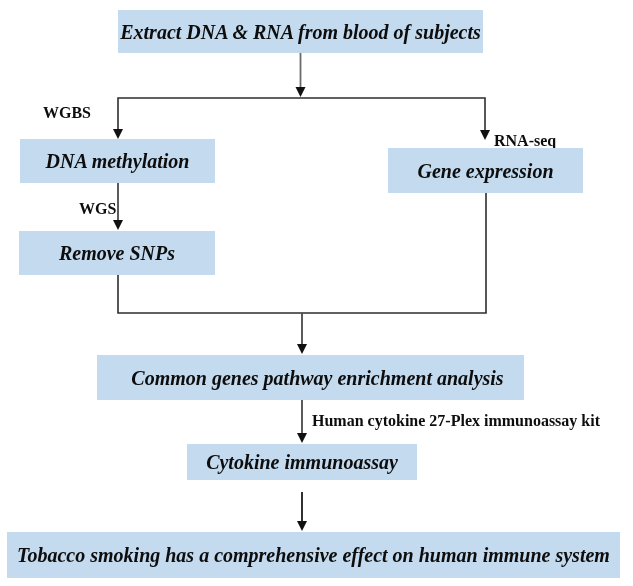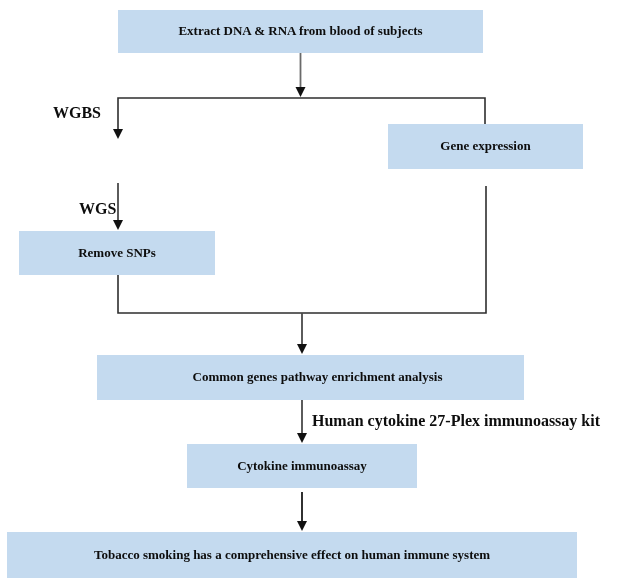--- a/index.html
+++ b/index.html
@@ -9,36 +9,37 @@
     background:#ffffff;
     font-family:"Liberation Serif","DejaVu Serif",serif;
     overflow:hidden;
   }
   .connectors{position:absolute;left:0;top:0;width:633px;height:586px;}
   .node{
     position:absolute;
     background:#c4daef;
     display:flex;align-items:center;justify-content:center;
     text-align:center;
-    font-weight:bold;font-size:13px;color:#0d0d0d;
+    font-weight:bold;font-size:20px;color:#0d0d0d;
     line-height:1.1;
+    font-style:italic;
   }
   .edge-label{
     position:absolute;
     font-weight:bold;font-size:16px;color:#0d0d0d;
     white-space:nowrap;
   }
   #node-extract      {left:118px;top:10px; width:365px;height:43px;}
   #node-dna-meth     {left:20px; top:139px;width:195px;height:44px;}
-  #node-gene-expr    {left:388px;top:124px;width:195px;height:45px;}
+  #node-gene-expr    {left:388px;top:148px;width:195px;height:45px;}
   #node-remove-snps  {left:19px; top:231px;width:196px;height:44px;}
   #node-common-genes {left:97px; top:355px;width:413px;height:45px;padding-left:14px;}
-  #node-cytokine     {left:187px;top:444px;width:230px;height:44px;}
-  #node-conclusion   {left:7px;  top:532px;width:570px;height:46px;}
-  #label-wgbs   {left:43px; top:104px;margin-left:10px;}
+  #node-cytokine     {left:187px;top:444px;width:230px;height:36px;}
+  #node-conclusion   {left:7px;  top:532px;width:613px;height:46px;}
+  #label-wgbs   {left:43px; top:104px;}
   #label-rnaseq {left:494px;top:107px;margin-top:25px;}
   #label-wgs    {left:56px; top:200px;margin-left:23px;}
   #label-kit    {left:312px;top:412px;}
 </style>
 </head>
 <body>
 
 <div class="stage">
 
   <svg class="connectors" viewBox="0 0 633 586" xmlns="http://www.w3.org/2000/svg">
@@ -77,20 +78,21 @@
       <line x1="302" y1="492" x2="302" y2="522" stroke="#1a1a1a" stroke-width="1.8"></line>
       <polygon points="297,521 307,521 302,531" fill="#111111"></polygon>
     </g>
   </svg>
 
   <div class="node" id="node-extract">Extract DNA &amp; RNA from blood of subjects</div>
 
   <div class="edge-label" id="label-wgbs">WGBS</div>
   <div class="edge-label" id="label-rnaseq">RNA-seq</div>
 
+  <div class="node" id="node-dna-meth">DNA methylation</div>
   <div class="node" id="node-gene-expr">Gene expression</div>
 
   <div class="edge-label" id="label-wgs">WGS</div>
 
   <div class="node" id="node-remove-snps">Remove SNPs</div>
 
   <div class="node" id="node-common-genes">Common genes pathway enrichment analysis</div>
 
   <div class="edge-label" id="label-kit">Human cytokine 27-Plex immunoassay kit</div>
 

